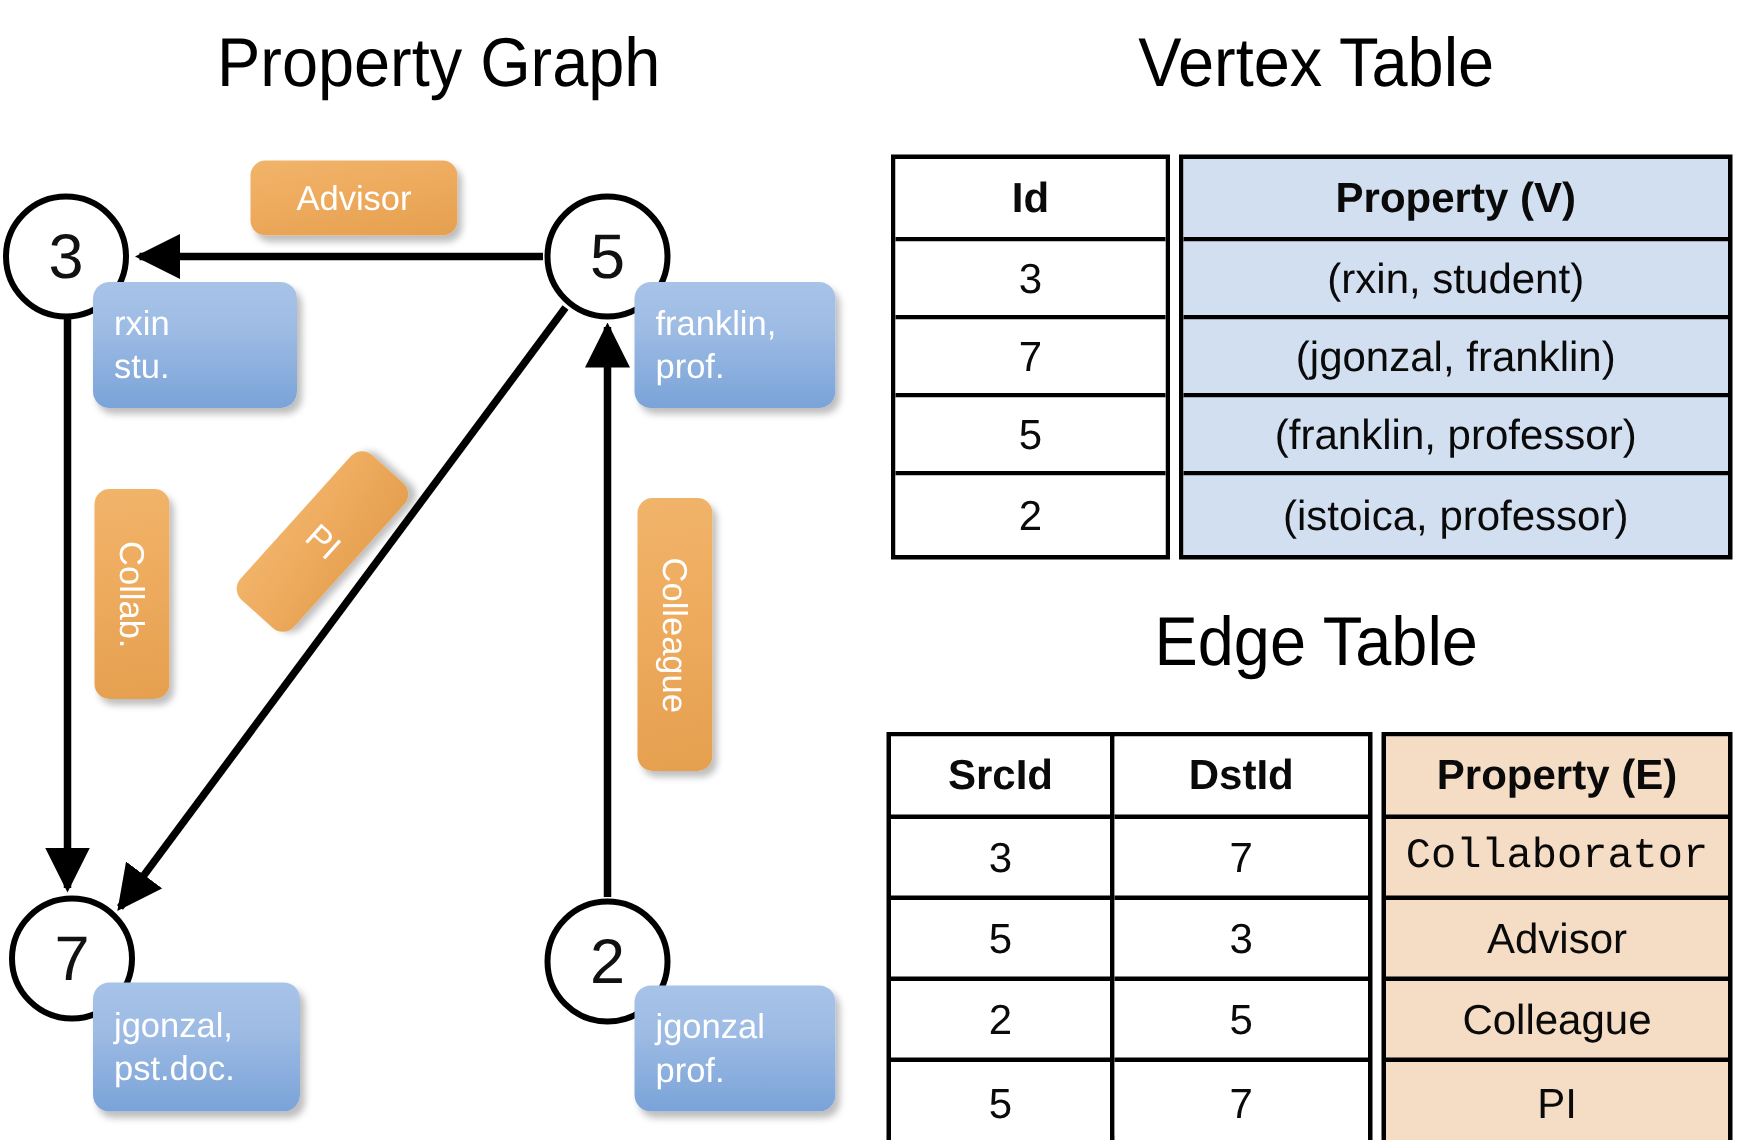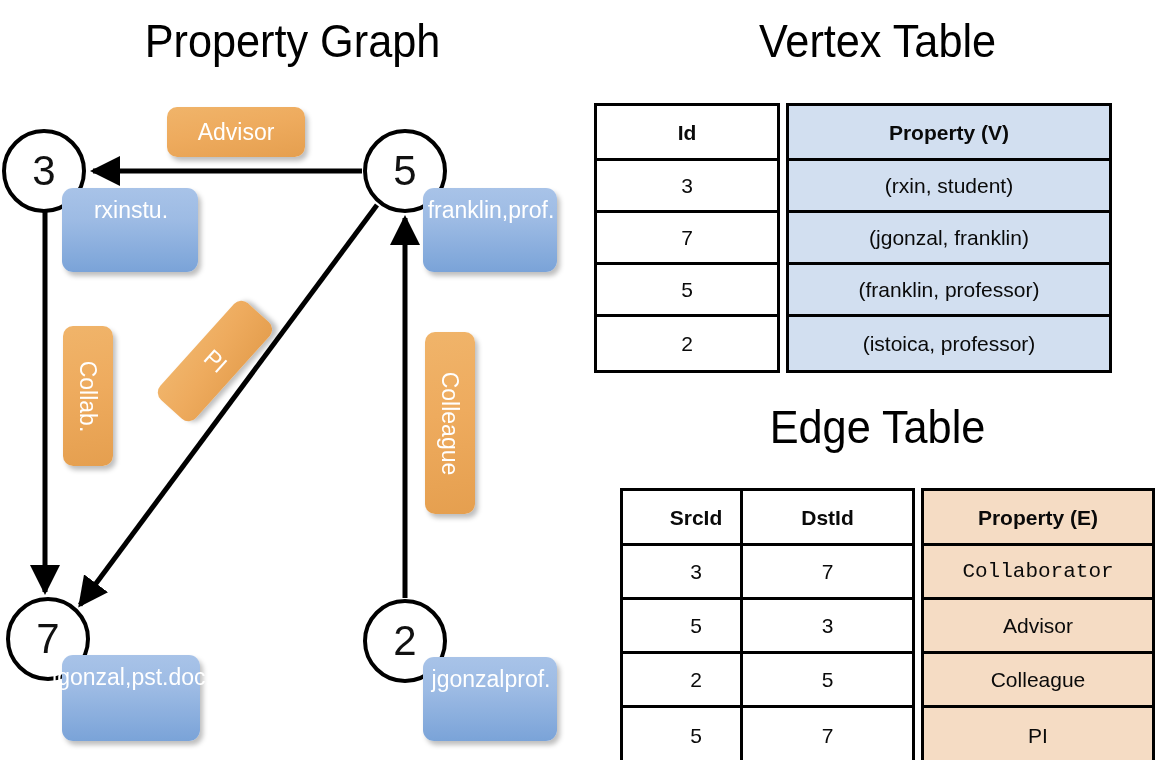--- a/index.html
+++ b/index.html
@@ -46,21 +46,21 @@
   .prop-box {
     position: absolute;
     border-radius: 11px;
     background: linear-gradient(180deg, #a8c3e8 0%, #9dbbe4 38%, #7aa3d8 100%);
     box-shadow: 3px 4px 5px rgba(0,0,0,0.26);
     color: #ffffff;
     font-size: 23px;
     font-weight: 300;
     padding: 8px 12px 8px 14px;
     line-height: 1.28;
-    display: flex; flex-direction: row; justify-content: center;
+    display: flex; flex-direction: column; justify-content: center;
   }
 
   
   .edge-label {
     position: absolute;
     border-radius: 10px;
     background: linear-gradient(170deg, #f0b46a 0%, #eeab5e 45%, #e59f4f 100%);
     box-shadow: 3px 4px 5px rgba(0,0,0,0.26);
     color: #ffffff;
     font-size: 23px;
@@ -74,21 +74,21 @@
   
   .tbl { position: absolute; }
   .tbl-col {
     position: absolute;
     border: 3px solid #000;
     border-collapse: collapse;
   }
   .tcell {
     display: flex; align-items: center; justify-content: center;
     border-bottom: 3px solid #000;
-    font-size: 21px;
+    font-size: 28px;
     font-weight: 300;
     color: #0a0a0a;
     white-space: nowrap;
     line-height: 1;
   }
   .tcell:last-child { border-bottom: none; }
   .tcell.head { font-weight: 700; }
   .fill-blue  { background: #d2dff0; }
   .fill-peach { background: #f5dcc4; }
   .fill-white { background: #ffffff; }
@@ -162,32 +162,32 @@
   <div class="tbl" id="vertex-table" style="left:0; top:0; width:1170px; height:760px;">
 
     <div class="tbl-col" style="left:594px; top:103px; width:186px; height:270px;">
       <div class="tcell head fill-white" style="height:55px;">Id</div>
       <div class="tcell fill-white" style="height:52px;">3</div>
       <div class="tcell fill-white" style="height:52px;">7</div>
       <div class="tcell fill-white" style="height:52px;">5</div>
       <div class="tcell fill-white" style="height:53px;">2</div>
     </div>
 
-    <div class="tbl-col" style="left:786px; top:103px; width:326px; height:270px;">
+    <div class="tbl-col" style="left:786px; top:103px; width:369px; height:270px;">
       <div class="tcell head fill-blue" style="height:55px;">Property (V)</div>
       <div class="tcell fill-blue" style="height:52px;">(rxin, student)</div>
       <div class="tcell fill-blue" style="height:52px;">(jgonzal, franklin)</div>
       <div class="tcell fill-blue" style="height:52px;">(franklin, professor)</div>
       <div class="tcell fill-blue" style="height:53px;">(istoica, professor)</div>
     </div>
   </div>
 
   <div class="tbl" id="edge-table" style="left:0; top:0; width:1170px; height:760px;">
 
-    <div class="tbl-col" style="left:620px; top:488px; width:152px; height:272px;">
+    <div class="tbl-col" style="left:591px; top:488px; width:152px; height:272px;">
       <div class="tcell head fill-white" style="height:55px;">SrcId</div>
       <div class="tcell fill-white" style="height:54px;">3</div>
       <div class="tcell fill-white" style="height:54px;">5</div>
       <div class="tcell fill-white" style="height:54px;">2</div>
       <div class="tcell fill-white" style="height:55px;">5</div>
     </div>
 
     <div class="tbl-col" style="left:740px; top:488px; width:175px; height:272px;">
       <div class="tcell head fill-white" style="height:55px;">DstId</div>
       <div class="tcell fill-white" style="height:54px;">7</div>

